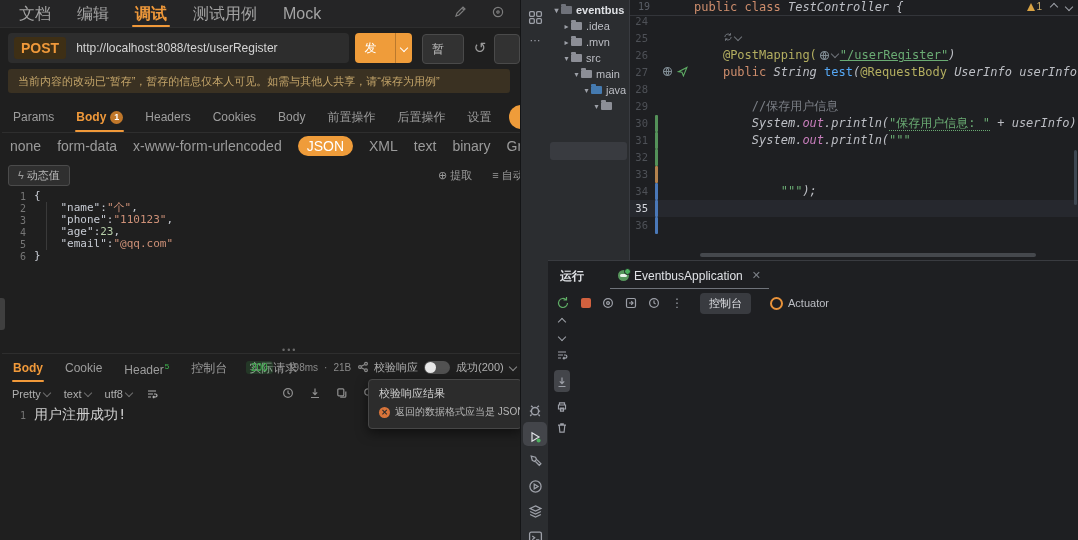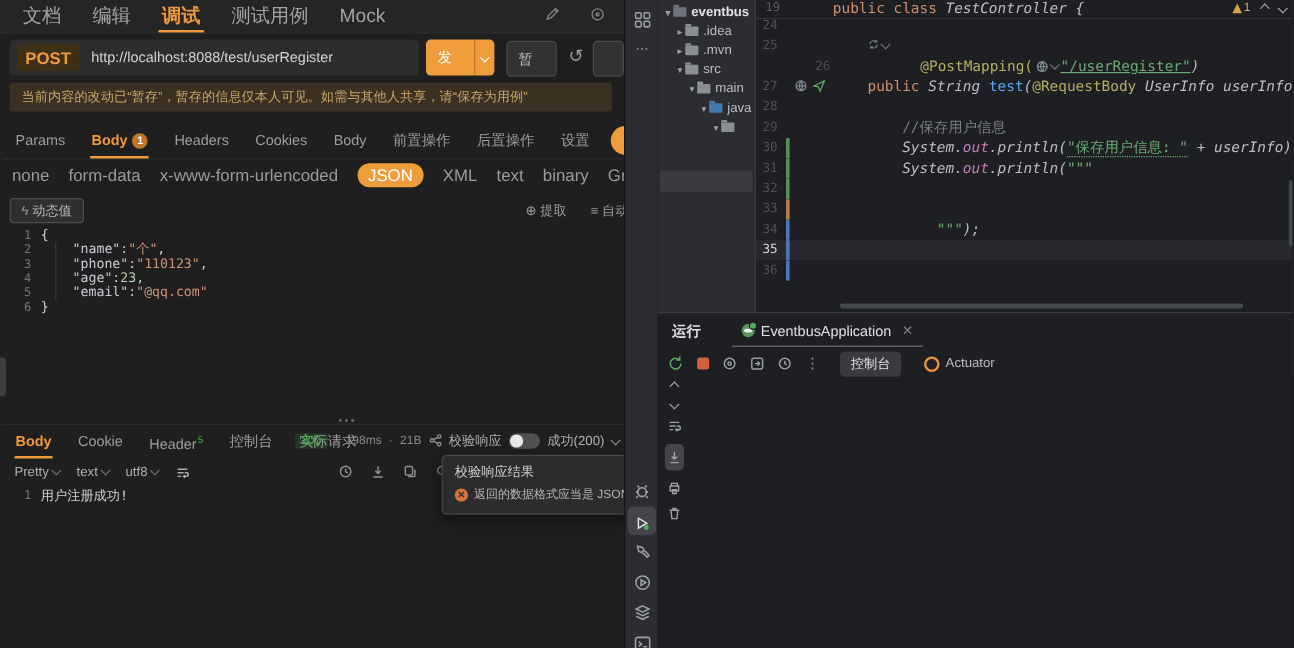--- a/index.html
+++ b/index.html
@@ -65,21 +65,21 @@
   .status-pill{background:rgba(63,185,80,.16);color:#3fb950;padding:1px 5px;border-radius:3px;font-size:10px;}
   .validate-group{position:absolute;left:374px;top:353px;height:28px;display:flex;align-items:center;gap:6px;font-size:11px;color:#b0b0b0;white-space:nowrap;}
   .tgl{position:relative;width:26px;height:13px;background:#515151;border-radius:7px;display:inline-block;}
   .tgl .knob{position:absolute;left:1px;top:1px;width:11px;height:11px;background:#e8e8e8;border-radius:50%;}
 
   .resp-subrow{position:absolute;left:12px;top:384px;right:0;height:20px;display:flex;align-items:center;gap:14px;font-size:11px;color:#b0b0b0;}
   .resp-subrow .cvd{color:#6e6e6e;}
   .resp-icons{position:absolute;left:282px;top:387px;display:flex;gap:15px;color:#8f8f8f;}
   .resp-body{position:absolute;left:0;top:406px;right:0;display:flex;align-items:center;}
   .resp-body .jln{flex:0 0 26px;}
-  .resp-body pre{font-size:11px;color:#d0d0d0;}
+  .resp-body pre{font-size:14px;color:#d0d0d0;}
 
   .popup{position:absolute;left:368px;top:379px;width:152px;height:48px;background:#2c2c2c;border:1px solid #474747;border-radius:4px;box-shadow:0 4px 12px rgba(0,0,0,.5);z-index:6;overflow:hidden;}
   .popup-title{font-size:11px;color:#cfcfcf;padding:6px 10px 3px;}
   .popup-item{display:flex;align-items:center;gap:5px;padding:1px 10px;white-space:nowrap;}
   .err-dot{flex:0 0 11px;height:11px;border-radius:50%;background:#d8743a;color:#2c2c2c;font-size:8px;line-height:11px;text-align:center;font-weight:bold;}
   .popup-item span.msg{font-size:10px;color:#b5b5b5;}
 
   .edge-handle{position:absolute;left:0;top:298px;width:5px;height:32px;background:#3f3f3f;border-radius:0 3px 3px 0;}
 
   
@@ -416,21 +416,21 @@
         <div class="cline" style="top: 30px; text-decoration: underline;">
           <span class="ln">25</span>
           <span class="inlay">
             <svg class="ic" style="width:10px;height:10px;" viewBox="0 0 12 12">
               <path d="M2.2 6a3.8 3.8 0 016.6-2.4M9.8 6a3.8 3.8 0 01-6.6 2.4M9 1.4v2.4H6.6M3 10.6V8.2h2.4"></path>
             </svg>
             <span class="cvd"></span>
           </span>
           <pre>    </pre>
         </div>
-        <div class="cline" style="top: 47px; margin-left: 44px;">
+        <div class="cline" style="top: 47px;">
           <span class="ln">26</span>
           <pre>    <span class="tk-ann">@PostMapping(</span><span><svg class="ic code-globe" viewBox="0 0 12 12" style="width:11px;height:11px;">
                 <circle cx="6" cy="6" r="4.4"></circle>
                 <path d="M1.6 6h8.8M6 1.6c1.9 2.4 1.9 6.4 0 8.8M6 1.6c-1.9 2.4-1.9 6.4 0 8.8"></path>
               </svg><span class="cvd" style="color:#6f737a;margin:0 2px 0 0;"></span></span><span class="tk-strlink">"/userRegister"</span><span class="tk-pln">)</span></pre>
         </div>
         <div class="cline" style="top: 64px;">
           <span class="ln">27</span>
           <span class="gut">
             <svg class="ic" style="color:#7f8b93;width:11px;height:11px;" viewBox="0 0 12 12">

